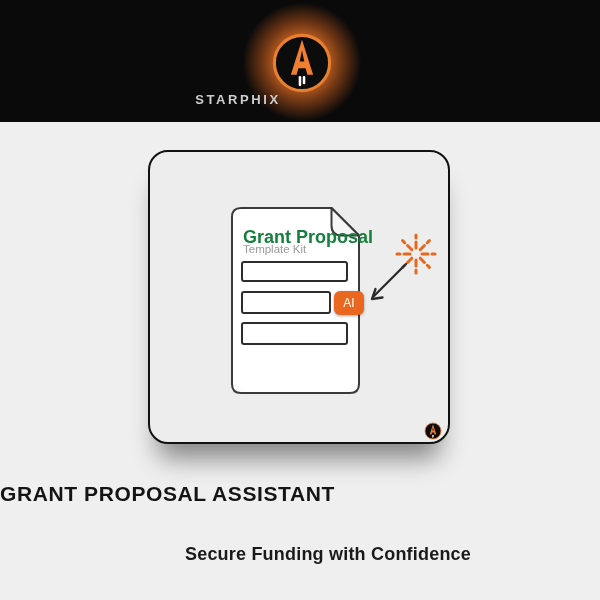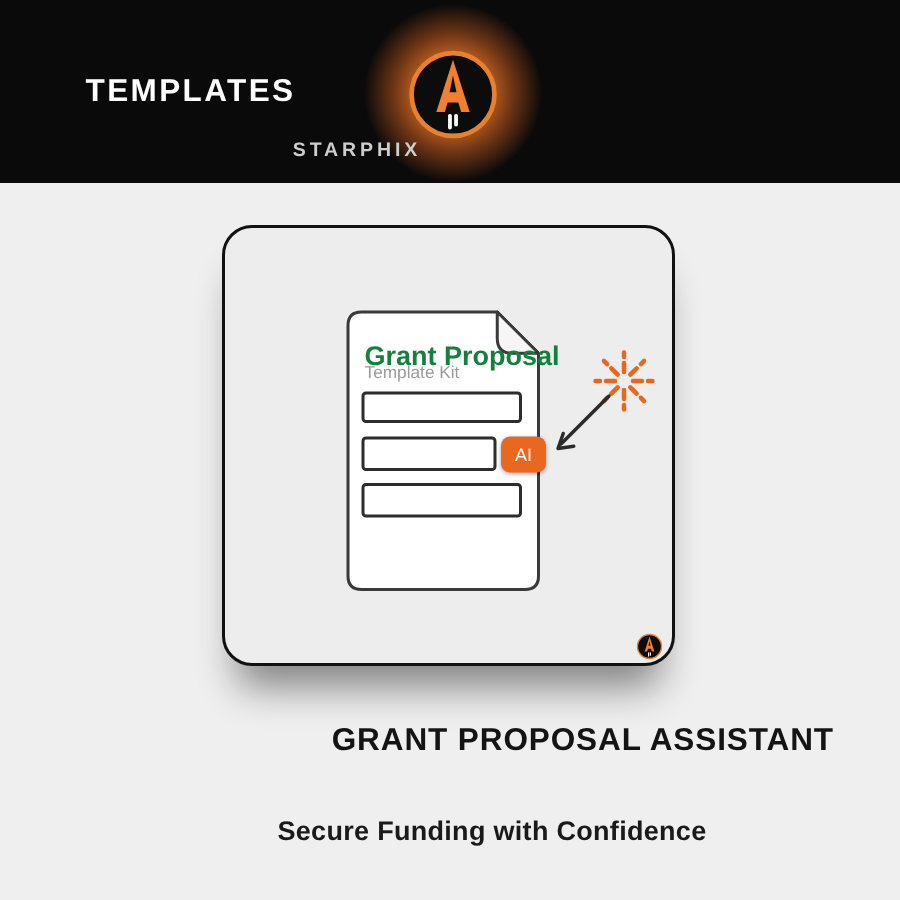--- a/index.html
+++ b/index.html
@@ -48,21 +48,21 @@
   .field-3{left:241px;top:322px;width:107px;height:23px;}
   .ai-badge{
     position:absolute;left:334px;top:291px;width:30px;height:24px;border-radius:6px;
     background:#EA671F;color:#FFFFFF;font-size:12px;font-weight:400;
     display:flex;align-items:center;justify-content:center;
     box-shadow:0 1px 3px rgba(0,0,0,0.35);
   }
   .mini-logo{position:absolute;left:424px;top:422px;width:18px;height:18px;}
   
   .footer-title{
-    position:absolute;left:0;top:482px;width:556px;text-align:right;
+    position:absolute;left:0;top:482px;width:556px;text-align:left;
     color:#141414;font-size:21px;font-weight:800;letter-spacing:0.6px;
   }
   .footer-subtitle{
     position:absolute;left:0;top:544px;width:600px;text-align:center;
     color:#1A1A1A;font-size:18px;font-weight:700;letter-spacing:0.2px;padding-left:28px;
   }
 </style>
 </head>
 <body>
 
@@ -74,21 +74,20 @@
         <circle cx="32" cy="32" r="28.5" fill="#0C0C0C" stroke="#E88030" stroke-width="3.2"></circle>
         <path d="M32 8 L43.5 44 H37.6 L35.7 37.5 H28.3 L26.4 44 H20.5 Z" fill="#F08030"></path>
         <path d="M32 19 L34.4 30.5 H29.6 Z" fill="#0C0C0C"></path>
         <rect x="28.6" y="45.5" width="2.6" height="10.5" rx="1.2" fill="#FFFFFF"></rect>
         <rect x="32.8" y="45.5" width="2.6" height="8.5" rx="1.2" fill="#FFFFFF"></rect>
       </symbol>
     </defs>
   </svg>
 
   <div class="header">
-    <div class="templates">TEMPLATES</div>
     <div class="logo-glow"></div>
     <svg class="logo-main" viewBox="0 0 64 64">
       <use href="#logo-sym"></use>
     </svg>
     <div class="brand">STARPHIX</div>
   </div>
 
   <div class="card"></div>
 
   <svg class="card-art" viewBox="0 0 302 294">

